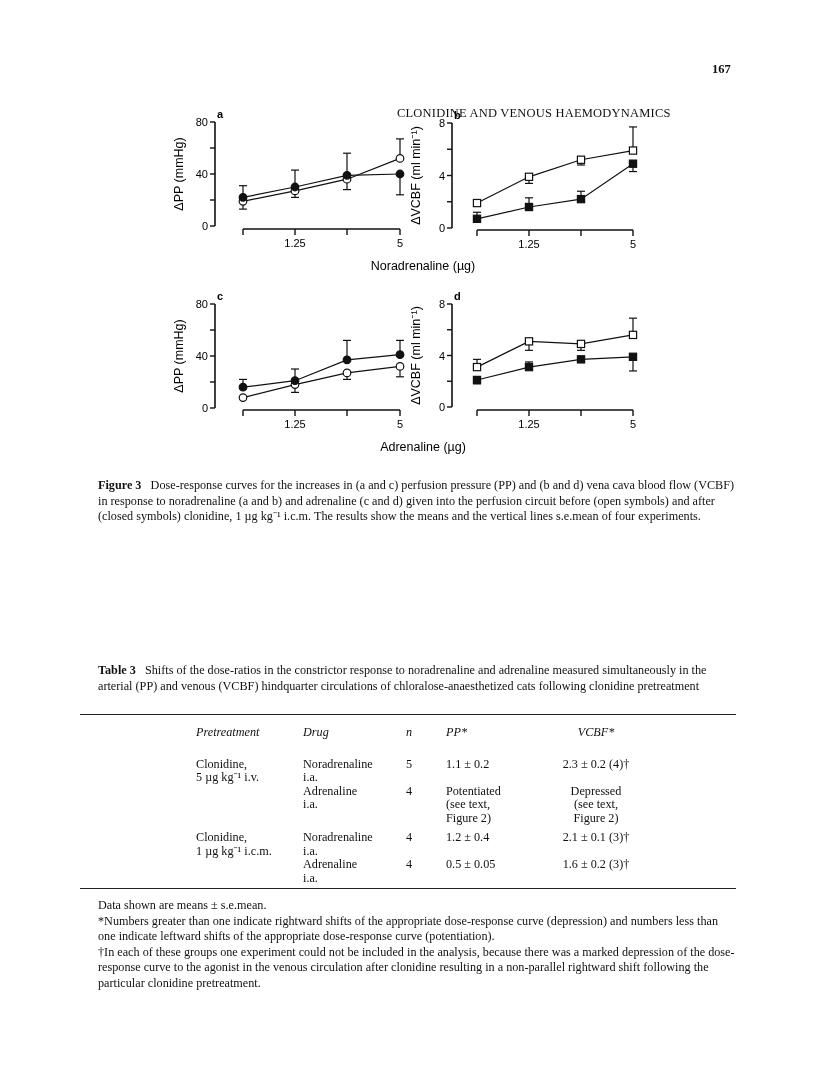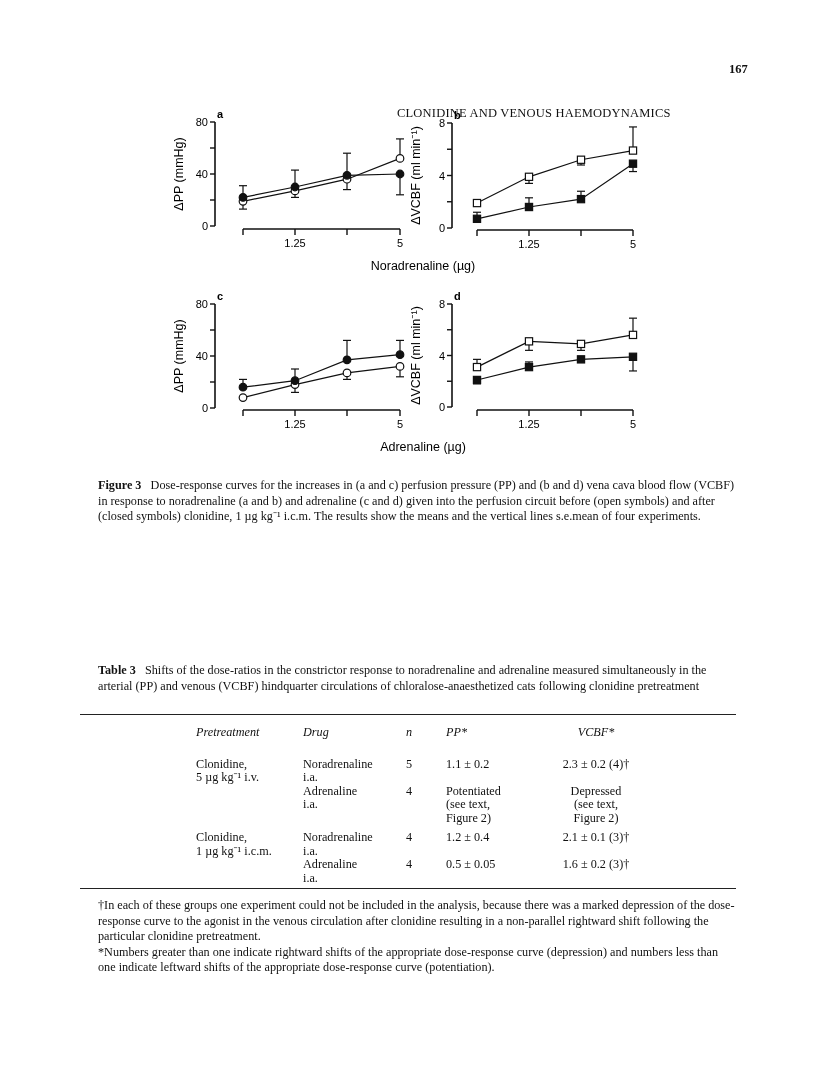--- a/index.html
+++ b/index.html
@@ -1,19 +1,19 @@
 <!DOCTYPE html>
 <html><head>
 <meta charset="utf-8">
 <style>
   html,body{margin:0;padding:0;background:#fff;}
   body{width:816px;height:1092px;position:relative;overflow:hidden;font-family:"Liberation Serif",serif;color:#111;}
   .abs{position:absolute;}
   .runhead{left:397px;top:62px;font-size:12.5px;letter-spacing:0.2px;margin-top:44px;}
-  .pageno{left:729px;top:62px;font-size:12.5px;font-weight:bold;}
+  .pageno{left:712px;top:62px;font-size:12.5px;font-weight:bold;}
   svg text{font-family:"Liberation Sans",sans-serif;}
   .caption{left:98px;top:478px;width:640px;font-size:12.2px;line-height:15.5px;}
   .caption b{font-weight:bold;}
   .tcap{left:98px;top:663px;width:640px;font-size:12.2px;line-height:15.5px;}
   .rule{left:80px;width:656px;height:0;border-top:1.4px solid #222;}
   table.dt{position:absolute;left:196px;top:726px;border-collapse:collapse;font-size:12.2px;line-height:13.5px;}
   table.dt td,table.dt th{padding:0;vertical-align:top;text-align:left;font-weight:normal;}
   table.dt th{font-style:italic;padding-bottom:18px;margin-top:43px;}
   .c1{width:107px;} .c2{width:103px;} .c3{width:40px;} .c4{width:100px;text-align:left;} .c5{width:100px;text-align:center!important;}
   .notes{left:98px;top:898px;width:640px;font-size:12.2px;line-height:15.5px;}
@@ -299,15 +299,16 @@
         <td class="c5" style="padding-bottom: 0px;">
           <div>1.6 ± 0.2 (3)†</div>
         </td>
       </tr>
     </tbody>
 </table>
 
 <div class="abs rule" style="top:888px"></div>
 
 <div class="abs notes">
+  <div>Data shown are means ± s.e.mean.</div>
+  <div>*Numbers greater than one indicate rightward shifts of the appropriate dose-response curve (depression) and numbers less than one indicate leftward shifts of the appropriate dose-response curve (potentiation).</div>
   <div>†In each of these groups one experiment could not be included in the analysis, because there was a marked depression of the dose-response curve to the agonist in the venous circulation after clonidine resulting in a non-parallel rightward shift following the particular clonidine pretreatment.</div>
-  <div>*Numbers greater than one indicate rightward shifts of the appropriate dose-response curve (depression) and numbers less than one indicate leftward shifts of the appropriate dose-response curve (potentiation).</div>
 </div>
 
 </body></html>

